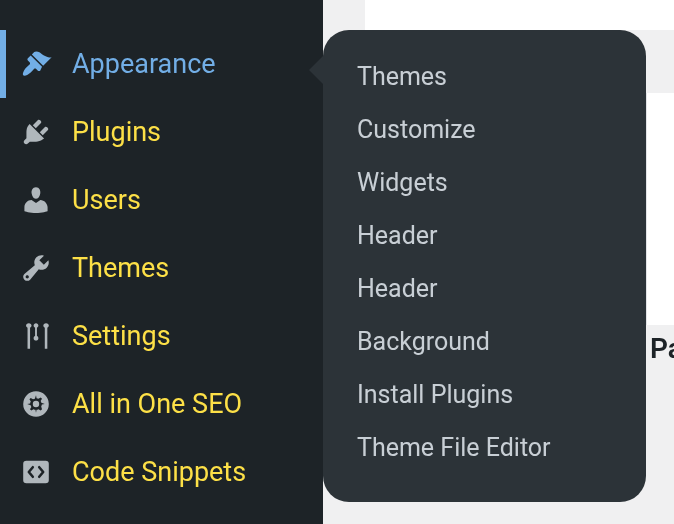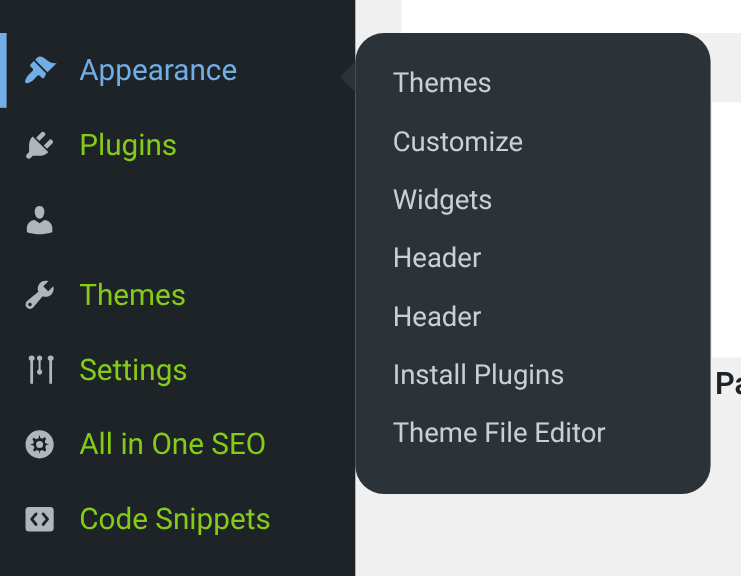--- a/index.html
+++ b/index.html
@@ -36,21 +36,21 @@
     width: 36px; height: 36px;
     display: flex; align-items: center; justify-content: center;
     color: rgba(240,246,252,0.7);
     flex-shrink: 0;
   }
   .sidebar-item.active .icon { color: #72aee6; }
   .sidebar-item .icon svg { width: 32px; height: 32px; fill: currentColor; }
   .sidebar-item-label {
     font-size: 27px;
     font-weight: 400;
-    color: #84cc16;
+    color: #fde047;
   }
   .sidebar-item.active .sidebar-item-label { color: #72aee6; }
   .flyout {
     position: absolute;
     left: 323px;
     top: 30px;
     width: 323px;
     background: #2c3338;
     padding: 20px 0 28px 0;
     border-radius: 26px;
@@ -128,20 +128,21 @@
       </span>
       <span class="sidebar-item-label">Plugins</span>
     </div>
 
     <div class="sidebar-item">
       <span class="icon">
         <svg viewBox="0 0 20 20">
             <path d="M10 9.25c-2.27 0-2.73-3.44-2.73-3.44C7 4.02 7.82 2 9.97 2c2.16 0 2.98 2.02 2.71 3.81 0 0-.41 3.44-2.68 3.44zm0 2.57L12.72 10c2.39 0 4.52 2.33 4.52 4.53v2.49s-3.65 1.13-7.24 1.13c-3.65 0-7.24-1.13-7.24-1.13v-2.49c0-2.25 1.94-4.48 4.47-4.48z"></path>
           </svg>
       </span>
+      <span class="sidebar-item-label">Users</span>
     </div>
 
     <div class="sidebar-item">
       <span class="icon">
         <svg viewBox="0 0 20 20">
             <path d="M16.68 9.77c-1.34 1.34-3.3 1.67-4.95.99l-5.41 6.52c-.99.99-2.59.99-3.58 0s-.99-2.59 0-3.57l6.52-5.42c-.68-1.65-.35-3.61.99-4.95 1.28-1.28 3.12-1.62 4.72-1.06l-2.89 2.89 2.82 2.82 2.86-2.87c.53 1.58.18 3.39-1.08 4.65zM3.81 16.21c.4.39 1.04.39 1.43 0 .4-.4.4-1.04 0-1.43-.39-.4-1.03-.4-1.43 0-.39.39-.39 1.03 0 1.43z"></path>
           </svg>
       </span>
       <span class="sidebar-item-label">Themes</span>
     </div>
@@ -175,19 +176,20 @@
     </div>
 
   </div>
 
   <div class="flyout">
     <div class="flyout-item"><span>Themes</span></div>
     <div class="flyout-item"><span>Customize</span></div>
     <div class="flyout-item"><span>Widgets</span></div>
     <div class="flyout-item"><span>Header</span></div>
     <div class="flyout-item"><span>Header</span></div>
+    <div class="flyout-item"><span>Background</span></div>
     <div class="flyout-item"><span>Install Plugins</span></div>
     <div class="flyout-item"><span>Theme File Editor</span></div>
   </div>
 
   <div class="partial-label">Pa</div>
 
 </div>
 
 </body></html>

